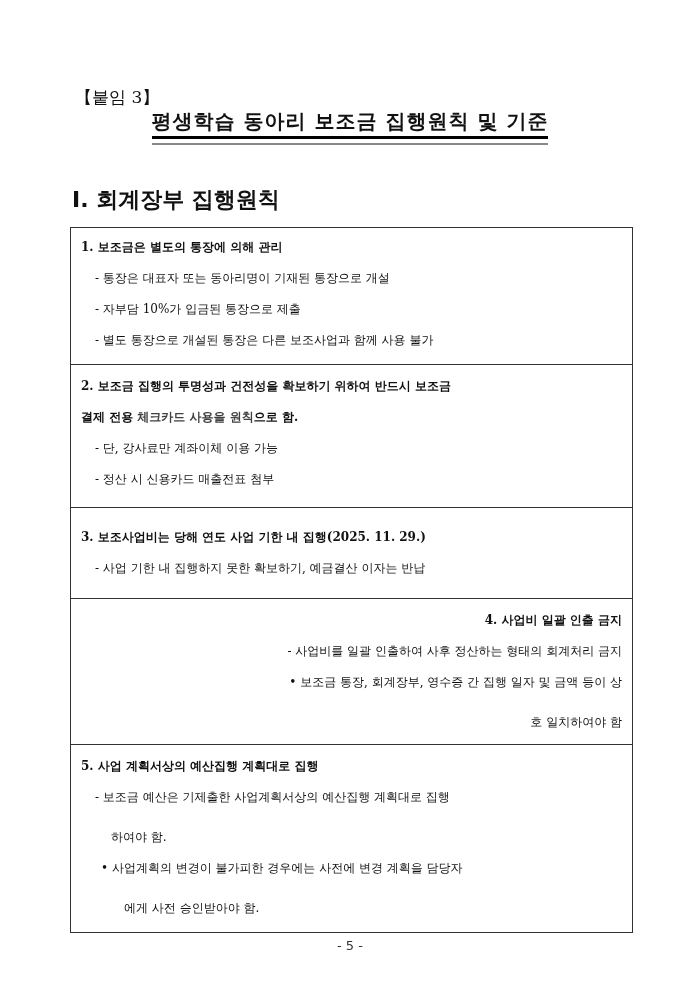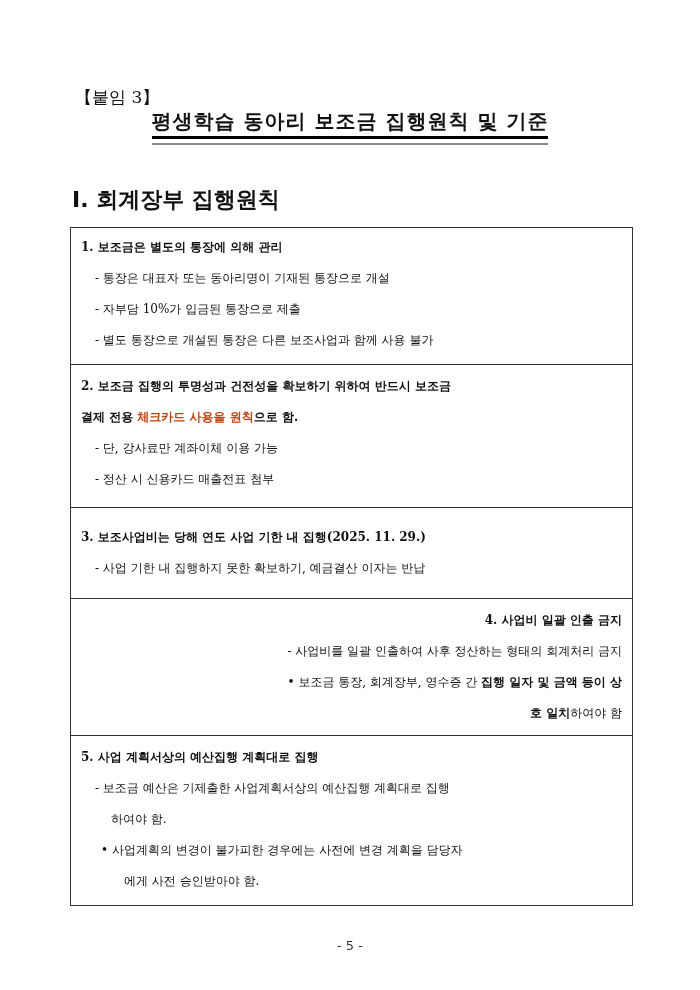--- a/index.html
+++ b/index.html
@@ -14,23 +14,23 @@
   .section { position: absolute; left: 72px; top: 185px; font-family: "DejaVu Sans", "Liberation Sans", sans-serif;
              font-weight: bold; font-size: 22px; }
   .box { position: absolute; left: 70px; top: 227px; width: 563px;
          border: 1px solid #333; box-sizing: border-box; }
   .cell { border-bottom: 1px solid #333; padding: 4px 10px 8px 10px; }
   .cell:last-child { border-bottom: none; }
   .line { font-size: 12px; line-height: 31px; white-space: nowrap; }
   .head { font-weight: bold; }
   .sub { padding-left: 14px; }
   .sub2 { padding-left: 20px; }
-  .cont { padding-left: 43px; }
-  .red { color: #c2410c; font-weight: bold; }
-  .b { font-weight: bold; }
+  .cont { padding-left: 43px; margin-top: 9px; }
+  .red { color: #404040; font-weight: bold; }
+  .b { font-weight: normal; }
   .page { position: absolute; left: 0; width: 700px; top: 938px; text-align: center; font-size: 13px;
           font-family: "DejaVu Sans", "Liberation Sans", sans-serif; color: #333; }
 </style>
 </head>
 <body>
 
 <div class="attach">【붙임 3】</div>
 
 <div class="title">
   <span>평생학습 동아리 보조금 집행원칙 및 기준</span>

